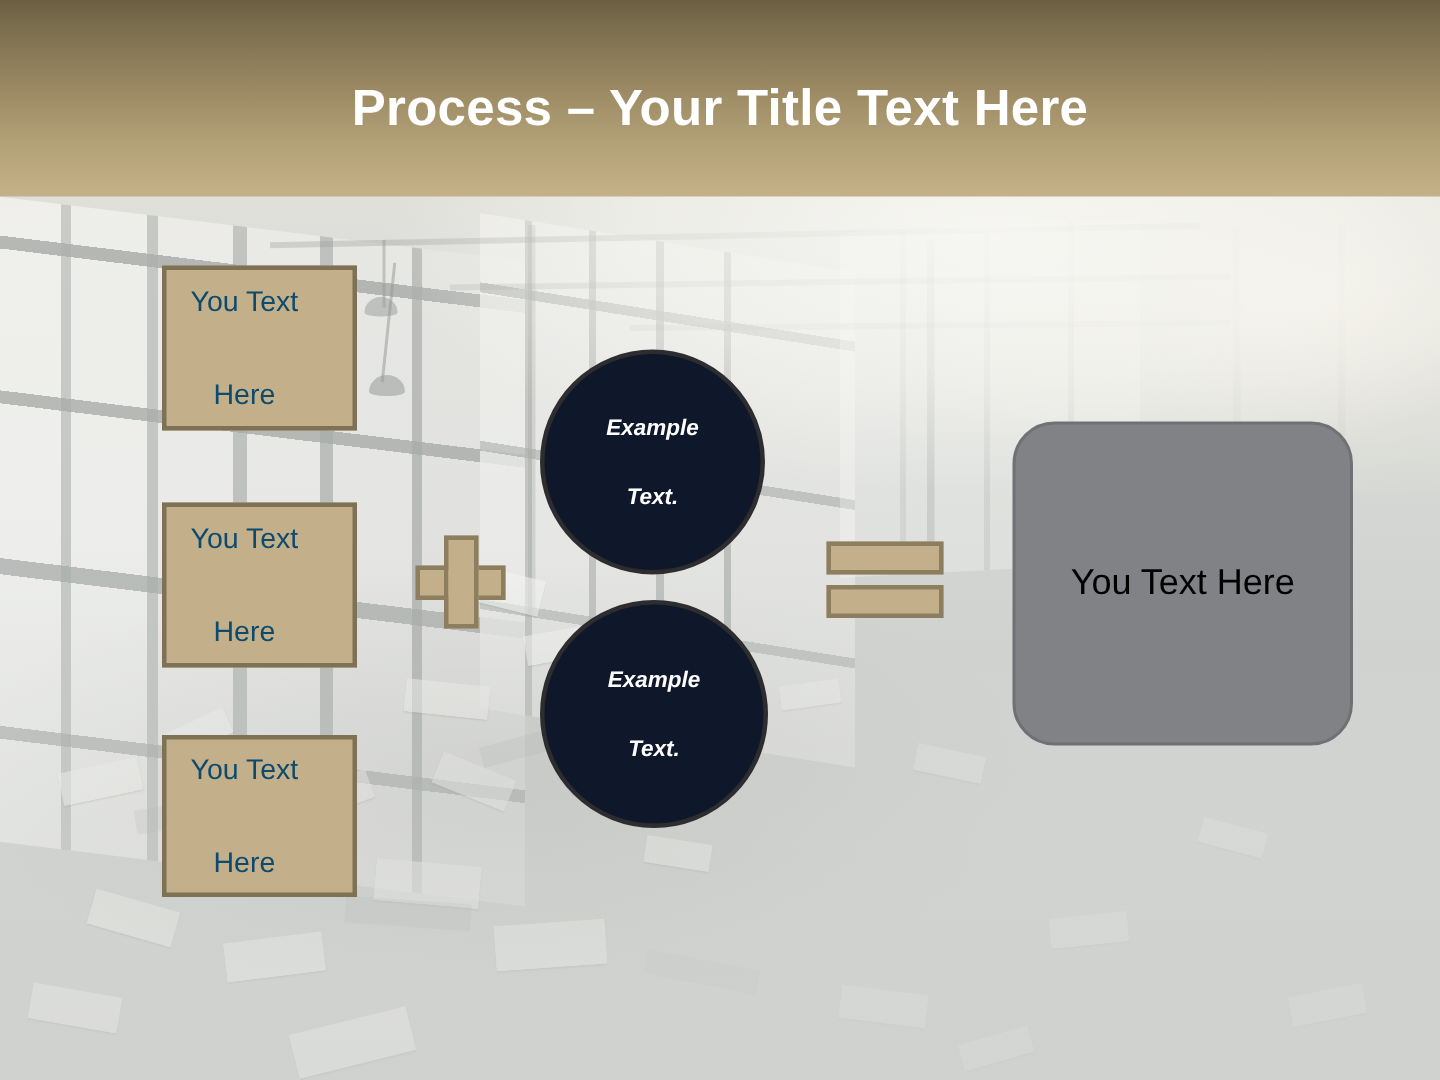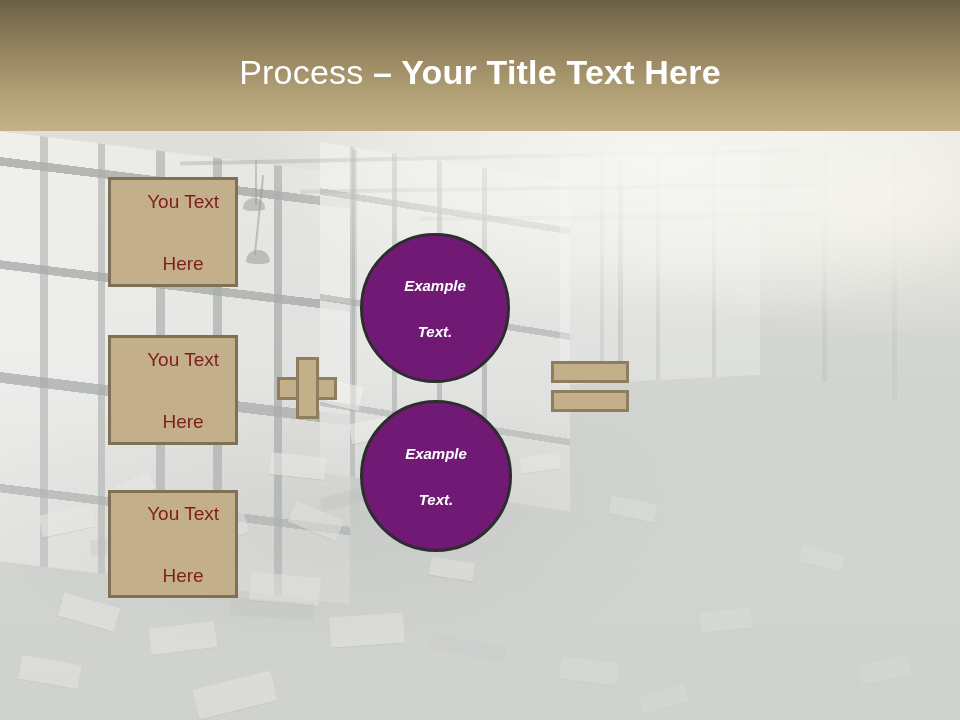--- a/index.html
+++ b/index.html
@@ -194,37 +194,37 @@
     position: absolute;
     left: 0; right: 0;
     top: 52px;
     text-align: center;
     color: #ffffff;
     font-size: 34px;
     line-height: 40px;
     letter-spacing: 0.2px;
     white-space: nowrap;
   }
-  .title-text .strong { font-weight: normal; }
+  .title-text .strong { font-weight: bold; }
   .title-text .light { font-weight: bold; }
 
   
   .tanbox {
     position: absolute;
     width: 130px;
     background: #c3b08a;
     border: 3px solid #7e7154;
     box-sizing: border-box;
-    color: #7f1d1d;
+    color: #0c4a6e;
     font-size: 19px;
     line-height: 31px;
     text-align: center;
     display: flex;
     align-items: center;
-    justify-content: flex-end;
+    justify-content: flex-start;
   }
   .tanbox span { display: block; padding: 0 8px; }
   #tanbox-1 { left: 108px; top: 177px; height: 110px; }
   #tanbox-2 { left: 108px; top: 335px; height: 110px; }
   #tanbox-3 { left: 108px; top: 490px; height: 108px; }
 
   
   .plus {
     position: absolute;
     left: 277px; top: 357px;
@@ -241,21 +241,21 @@
   .plus-patch {
     position: absolute;
     background: #c3b08a;
     left: 22px; top: 23px; width: 17px; height: 17px;
   }
 
   
   .circle {
     position: absolute;
     border-radius: 50%;
-    background: #701a75;
+    background: #0f172a;
     border: 3px solid #2d2d2f;
     box-sizing: border-box;
     color: #ffffff;
     font-weight: bold;
     font-style: italic;
     font-size: 15px;
     line-height: 23px;
     display: flex;
     align-items: center;
     justify-content: center;
@@ -381,14 +381,17 @@
   </div>
   <div class="circle" id="circle-2">
     <span><span>Example</span><br><span>Text.</span></span>
   </div>
 
   <div class="equals">
     <div class="eq-bar top"></div>
     <div class="eq-bar bottom"></div>
   </div>
 
+  <div class="resultbox">
+    <span>You Text Here</span>
+  </div>
 
 </div>
 
 </body></html>

